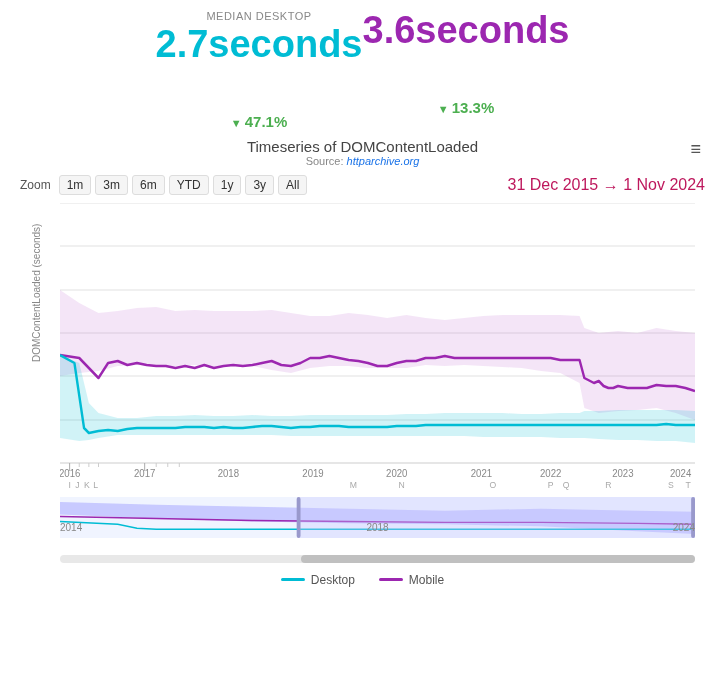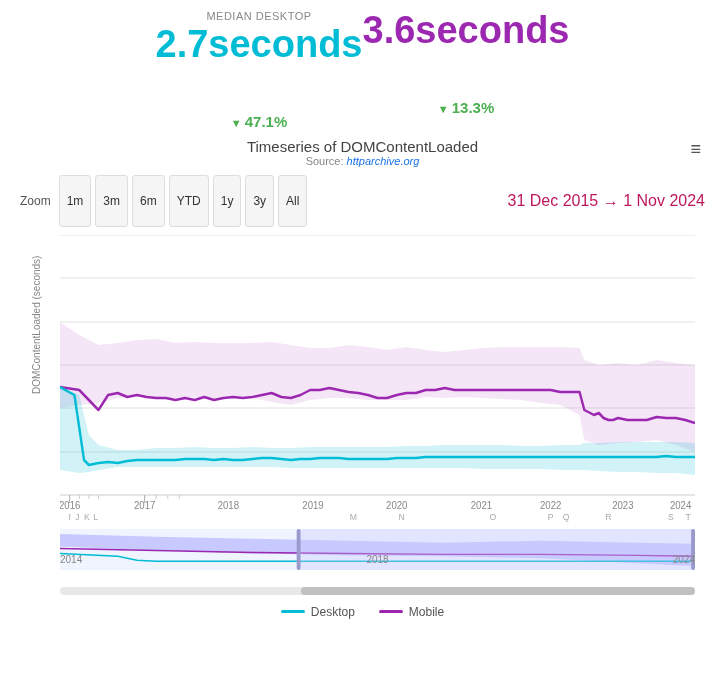--- a/index.html
+++ b/index.html
@@ -82,21 +82,21 @@
       padding: 8px 20px;
       gap: 4px;
     }
     .zoom-label {
       font-size: 12px;
       color: #555;
       margin-right: 4px;
     }
     .zoom-btn {
       font-size: 12px;
-      padding: 18px 7px;
+      padding: 2px 7px;
       border: 1px solid #ddd;
       background: #f5f5f5;
       cursor: pointer;
       border-radius: 3px;
       color: #333;
     }
     .date-range {
       margin-left: auto;
       font-size: 16px;
       color: #be185d;

